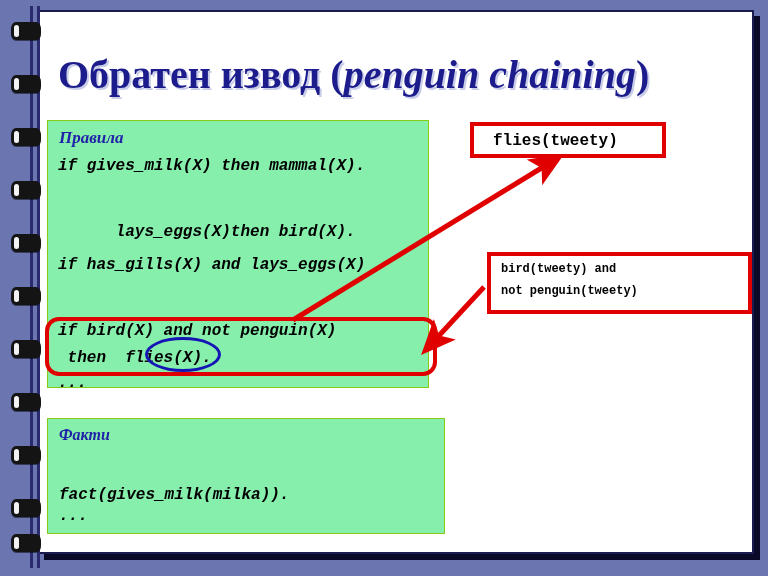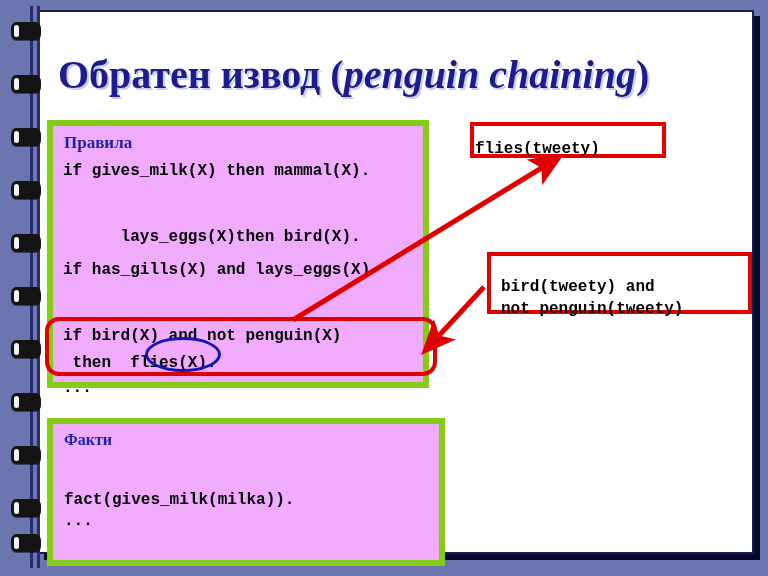--- a/index.html
+++ b/index.html
@@ -70,23 +70,24 @@
     color: #1c1c8c;
     white-space: nowrap;
     text-shadow: 2px 2px 0 #c9cde8;
     letter-spacing: 0px;
   }
   .title .lat { font-style: italic; }
 
   
   .box {
     position: absolute;
-    background: #f0abfc;
-    border: 6px solid #84cc16;
-    box-sizing: border-box;
+    background: #86efac;
+    border: 1px solid #84cc16;
+    box-sizing: border-box;
+    font-style: italic;
   }
   .code {
     font-family: "Liberation Mono", "DejaVu Sans Mono", monospace;
     font-weight: bold;
     font-size: 16px;
     line-height: 17px;
     color: #000000;
     white-space: pre;
   }
   .hdr {
@@ -94,38 +95,38 @@
     font-weight: bold;
     font-size: 17px;
     color: #2222a8;
     line-height: 20px;
   }
 
   #rules-box { left: 47px; top: 120px; width: 382px; height: 268px; }
   #rules-box .hdr { position: absolute; left: 11px; top: 7px; }
   #rules-box .rl  { position: absolute; left: 10px; }
 
-  #facts-box { left: 47px; top: 418px; width: 398px; height: 148px; }
+  #facts-box { left: 47px; top: 418px; width: 398px; height: 116px; }
   #facts-box .hdr { position: absolute; left: 11px; top: 6px; font-size: 16px;}
   #facts-box .fl  { position: absolute; left: 11px; }
 
   
   .goal-box {
     position: absolute;
     background: #ffffff;
     border: 4px solid #e00000;
     box-sizing: border-box;
   }
   .goal-box .code { position: absolute; }
 
   #goal1 { left: 470px; top: 122px; width: 196px; height: 36px; }
-  #goal1 .code { left: 1px; top: 7px; font-size: 16px; margin-top: 8px; }
+  #goal1 .code { left: 19px; top: 7px; font-size: 16px; }
 
   #goal2 { left: 487px; top: 252px; width: 265px; height: 62px; }
-  #goal2 .code { left: 10px; top: 20px; font-size: 16px; line-height: 22px; }
+  #goal2 .code { left: 10px; top: 2px; font-size: 12px; line-height: 22px; }
 
   
   #rule-highlight {
     position: absolute;
     left: 45px; top: 317px;
     width: 392px; height: 59px;
     border: 4px solid #e00000;
     border-radius: 14px;
     box-sizing: border-box;
     background: transparent;

